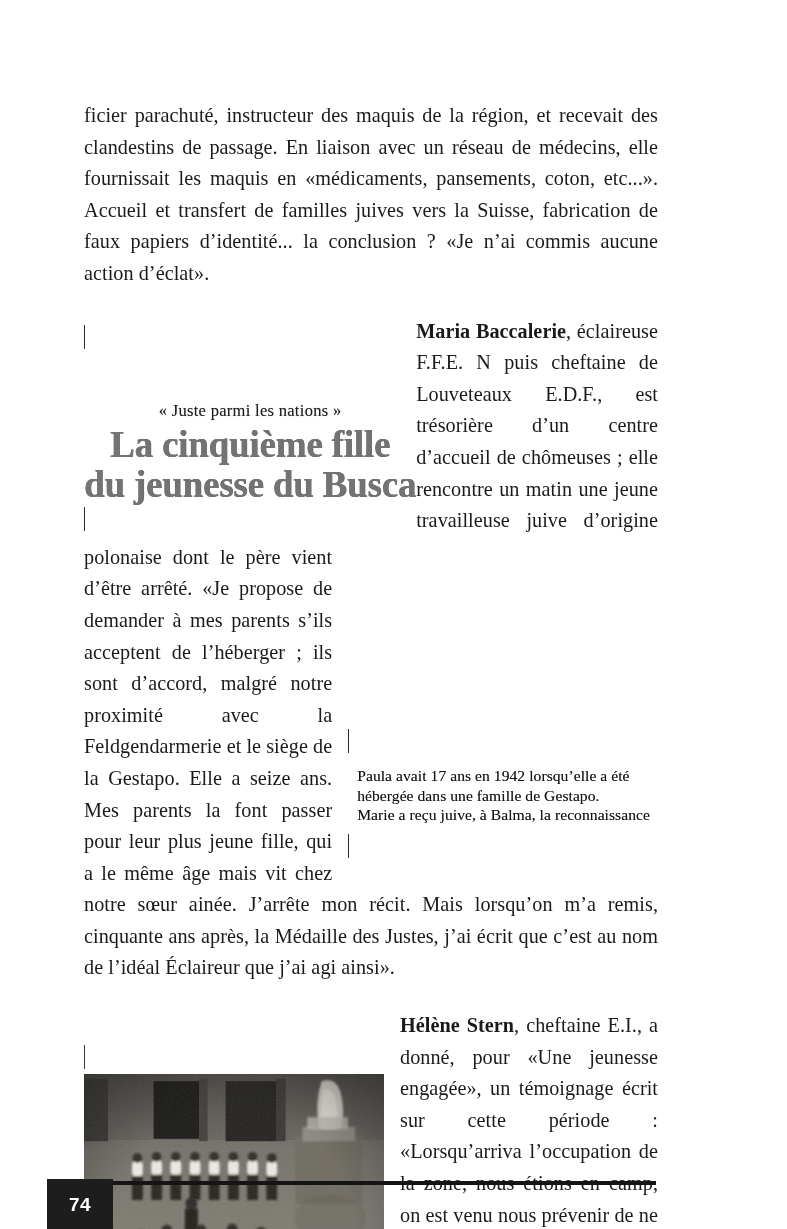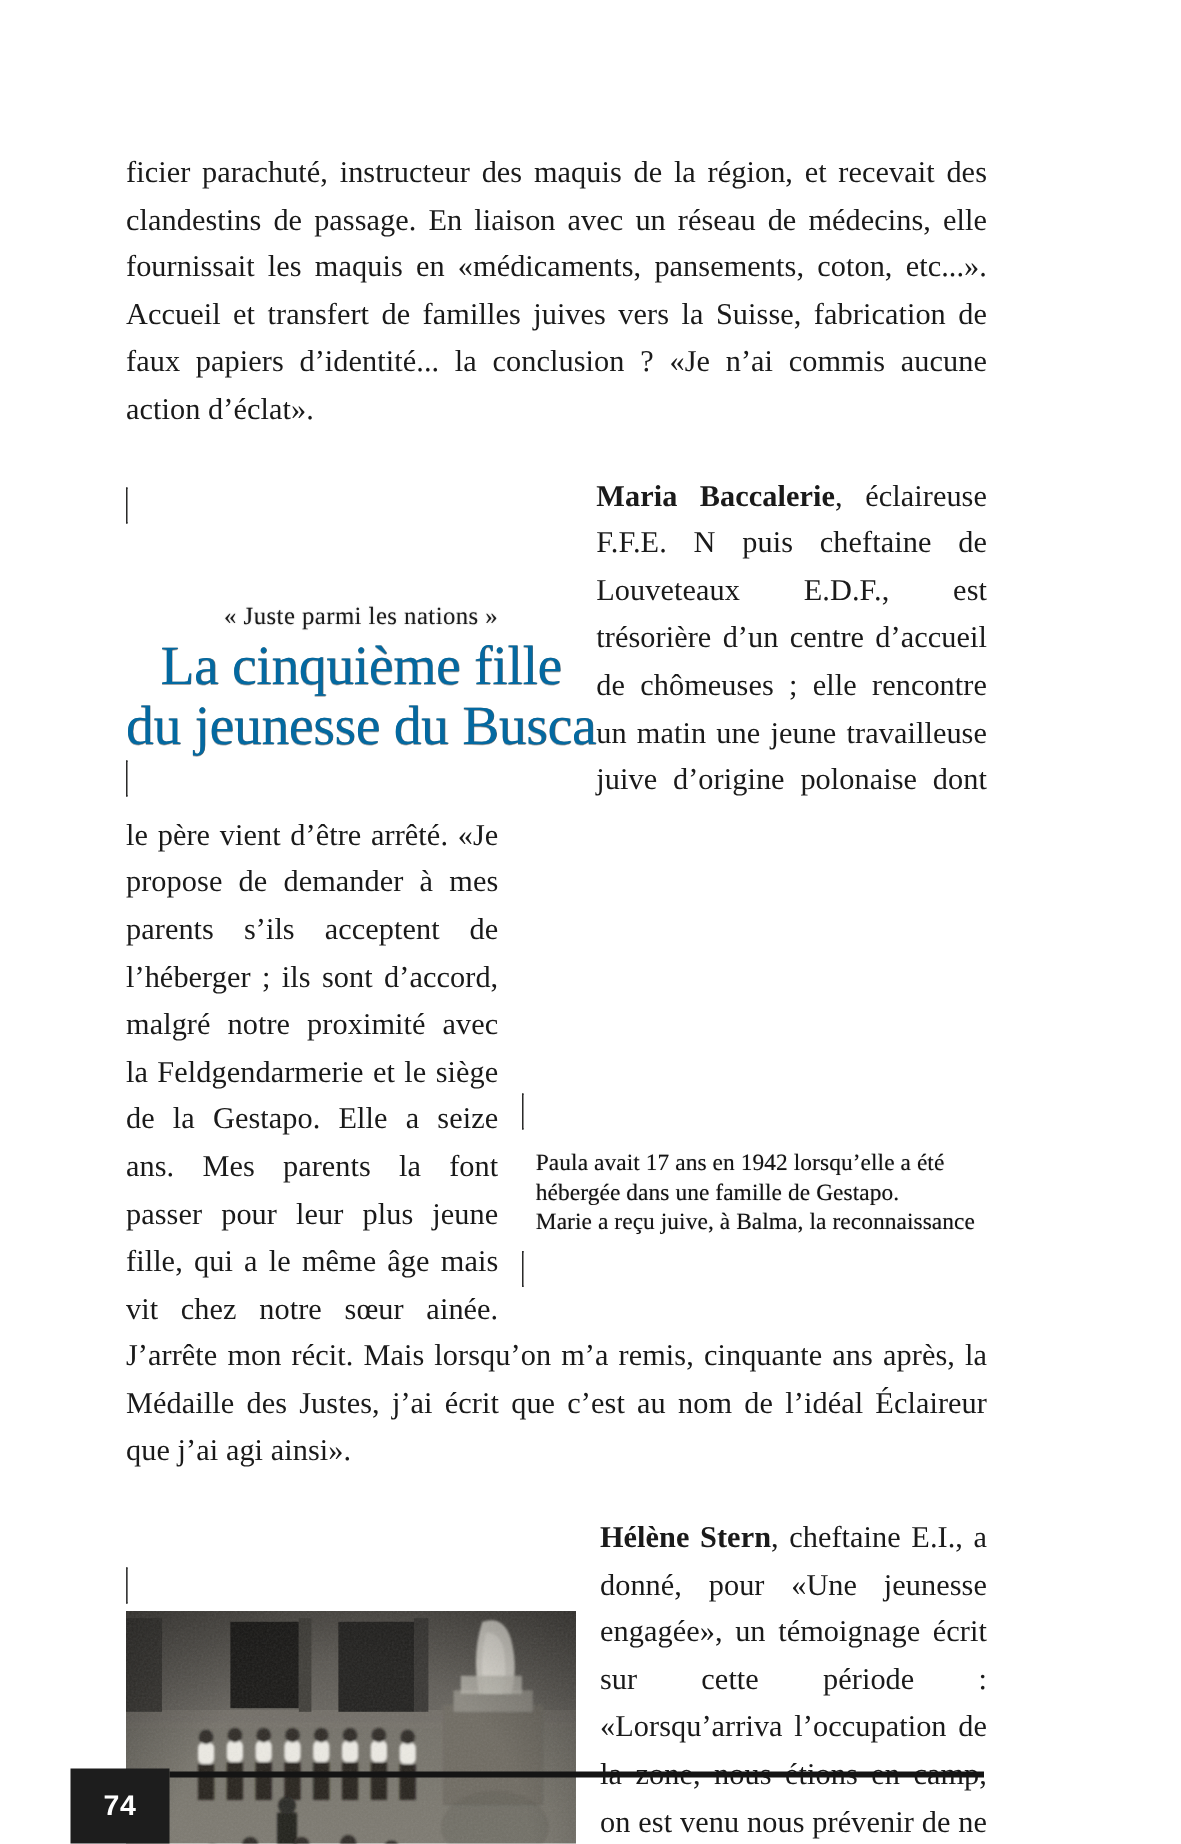--- a/index.html
+++ b/index.html
@@ -91,25 +91,25 @@
     text-align: center;
     font-size: 16.5px;
     line-height: 18px;
     letter-spacing: 0.3px;
     padding-top: 9px;
     color: #1b1b1b;
     text-shadow: 0 0 1px rgba(0,0,0,0.35);
   }
   .clip-head-line {
     text-align: center;
-    font-weight: normal;
+    font-weight: bold;
     font-size: 37px;
     line-height: 39px;
     letter-spacing: -0.2px;
-    color: #0369a1;
+    color: #737373;
     text-shadow: 0.4px 0 0 rgba(0,0,0,0.5), 0 0.4px 0 rgba(0,0,0,0.35);
   }
   .clip-head-line.l1 { padding-top: 5px; }
   .clip-head-line.l2 { padding-top: 1px; }
 
   
   #clip-caption { width: 341px; height: 90px; }
   .clip-caption-text {
     font-size: 15.6px;
     line-height: 19.5px;

